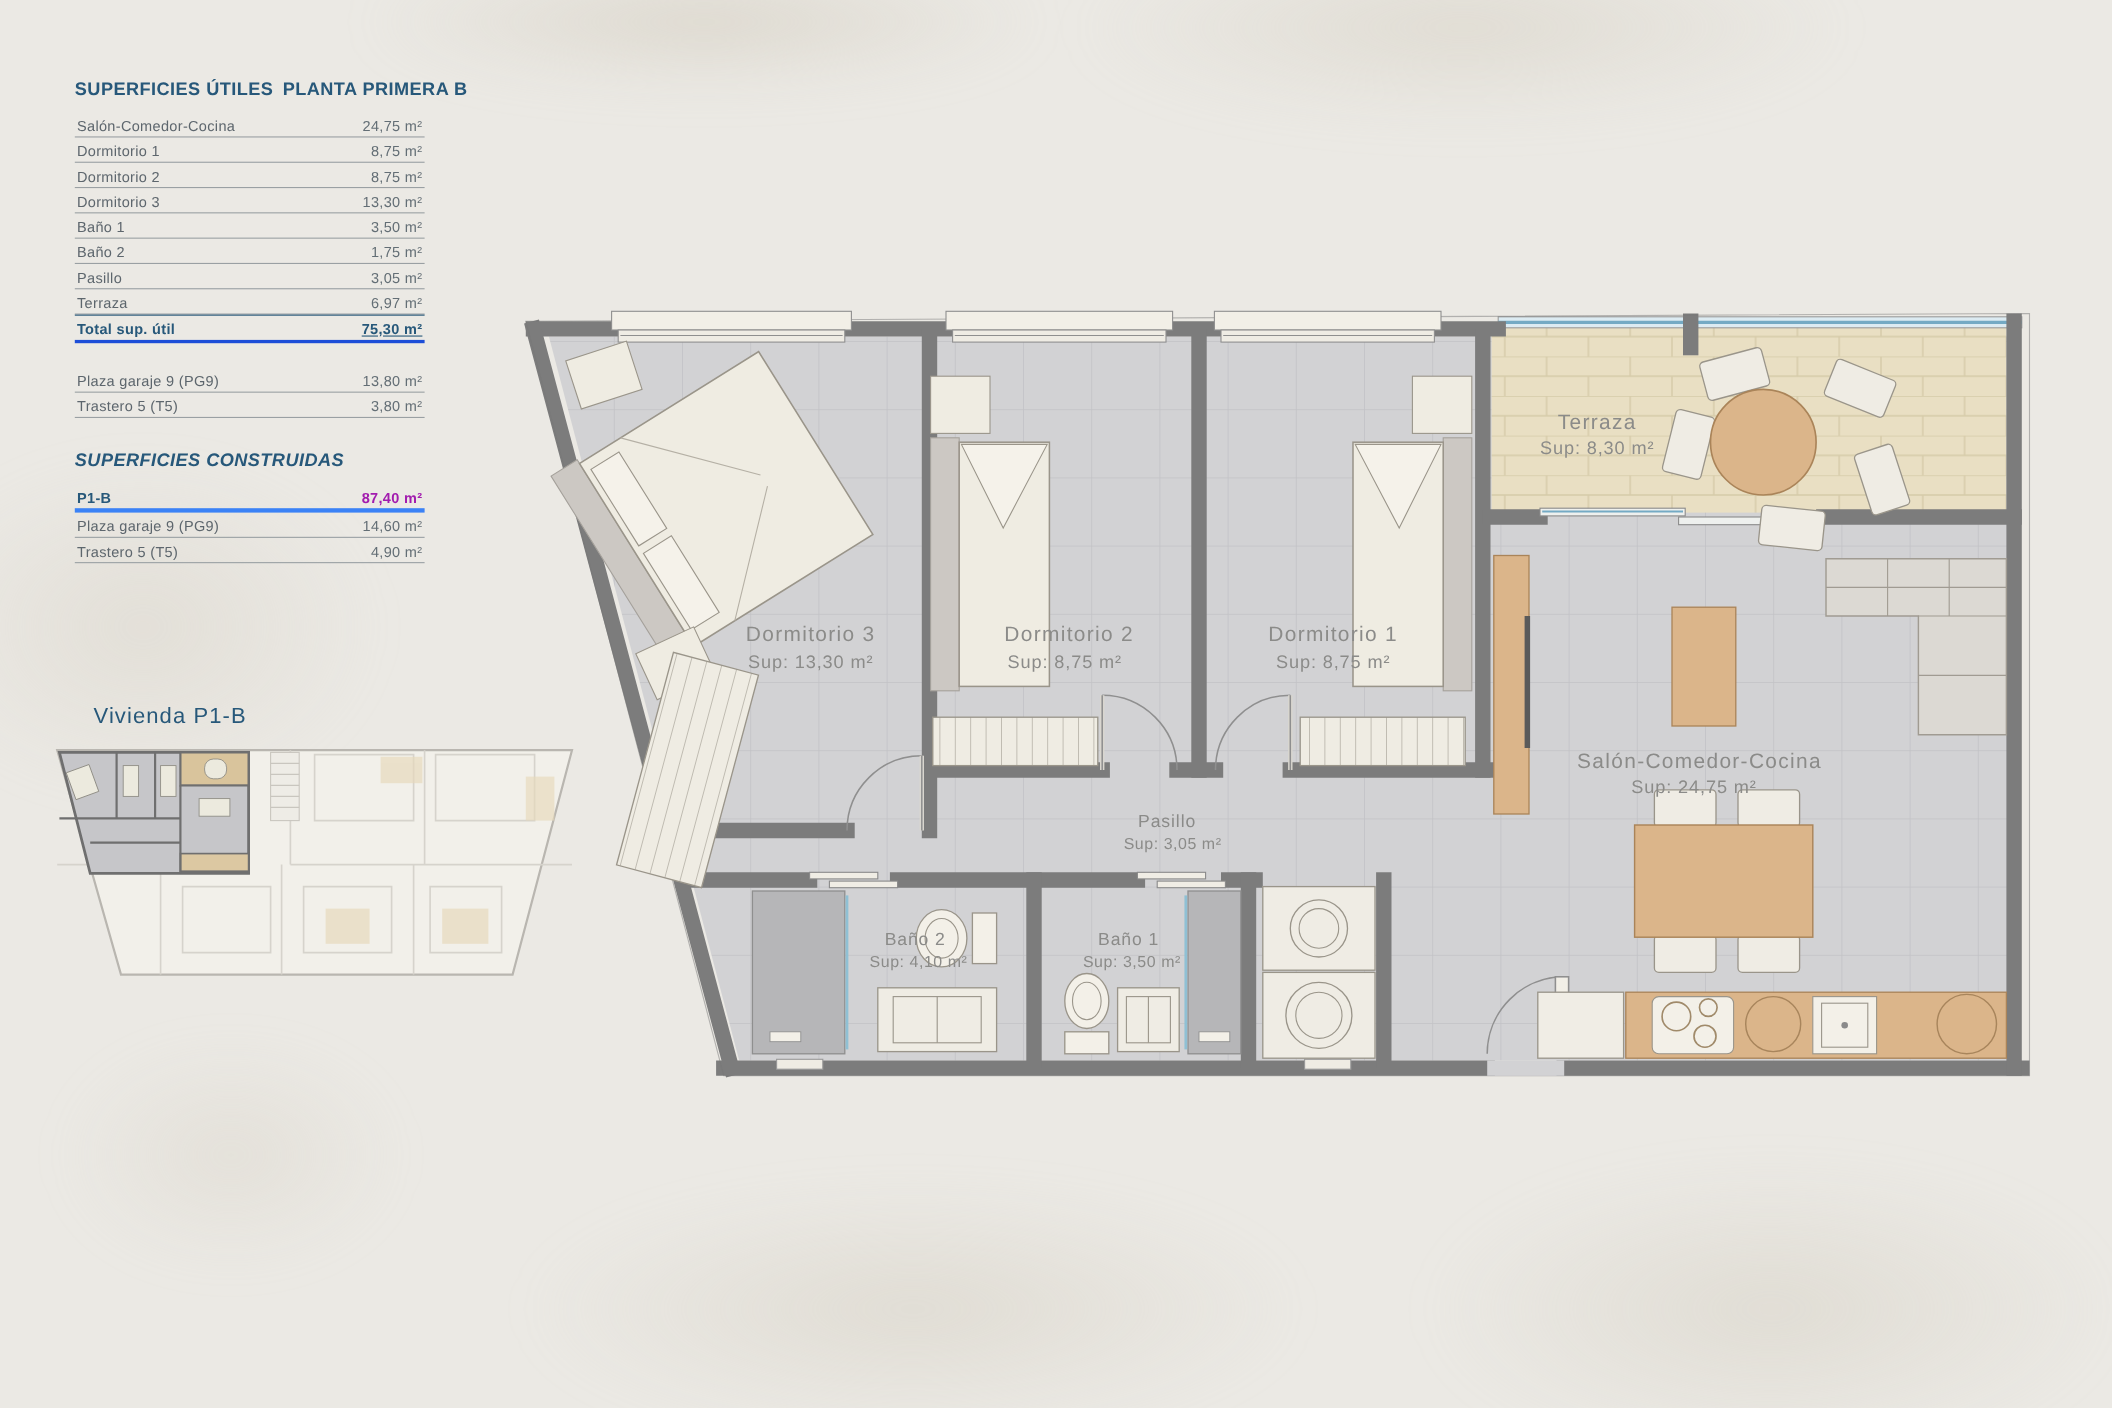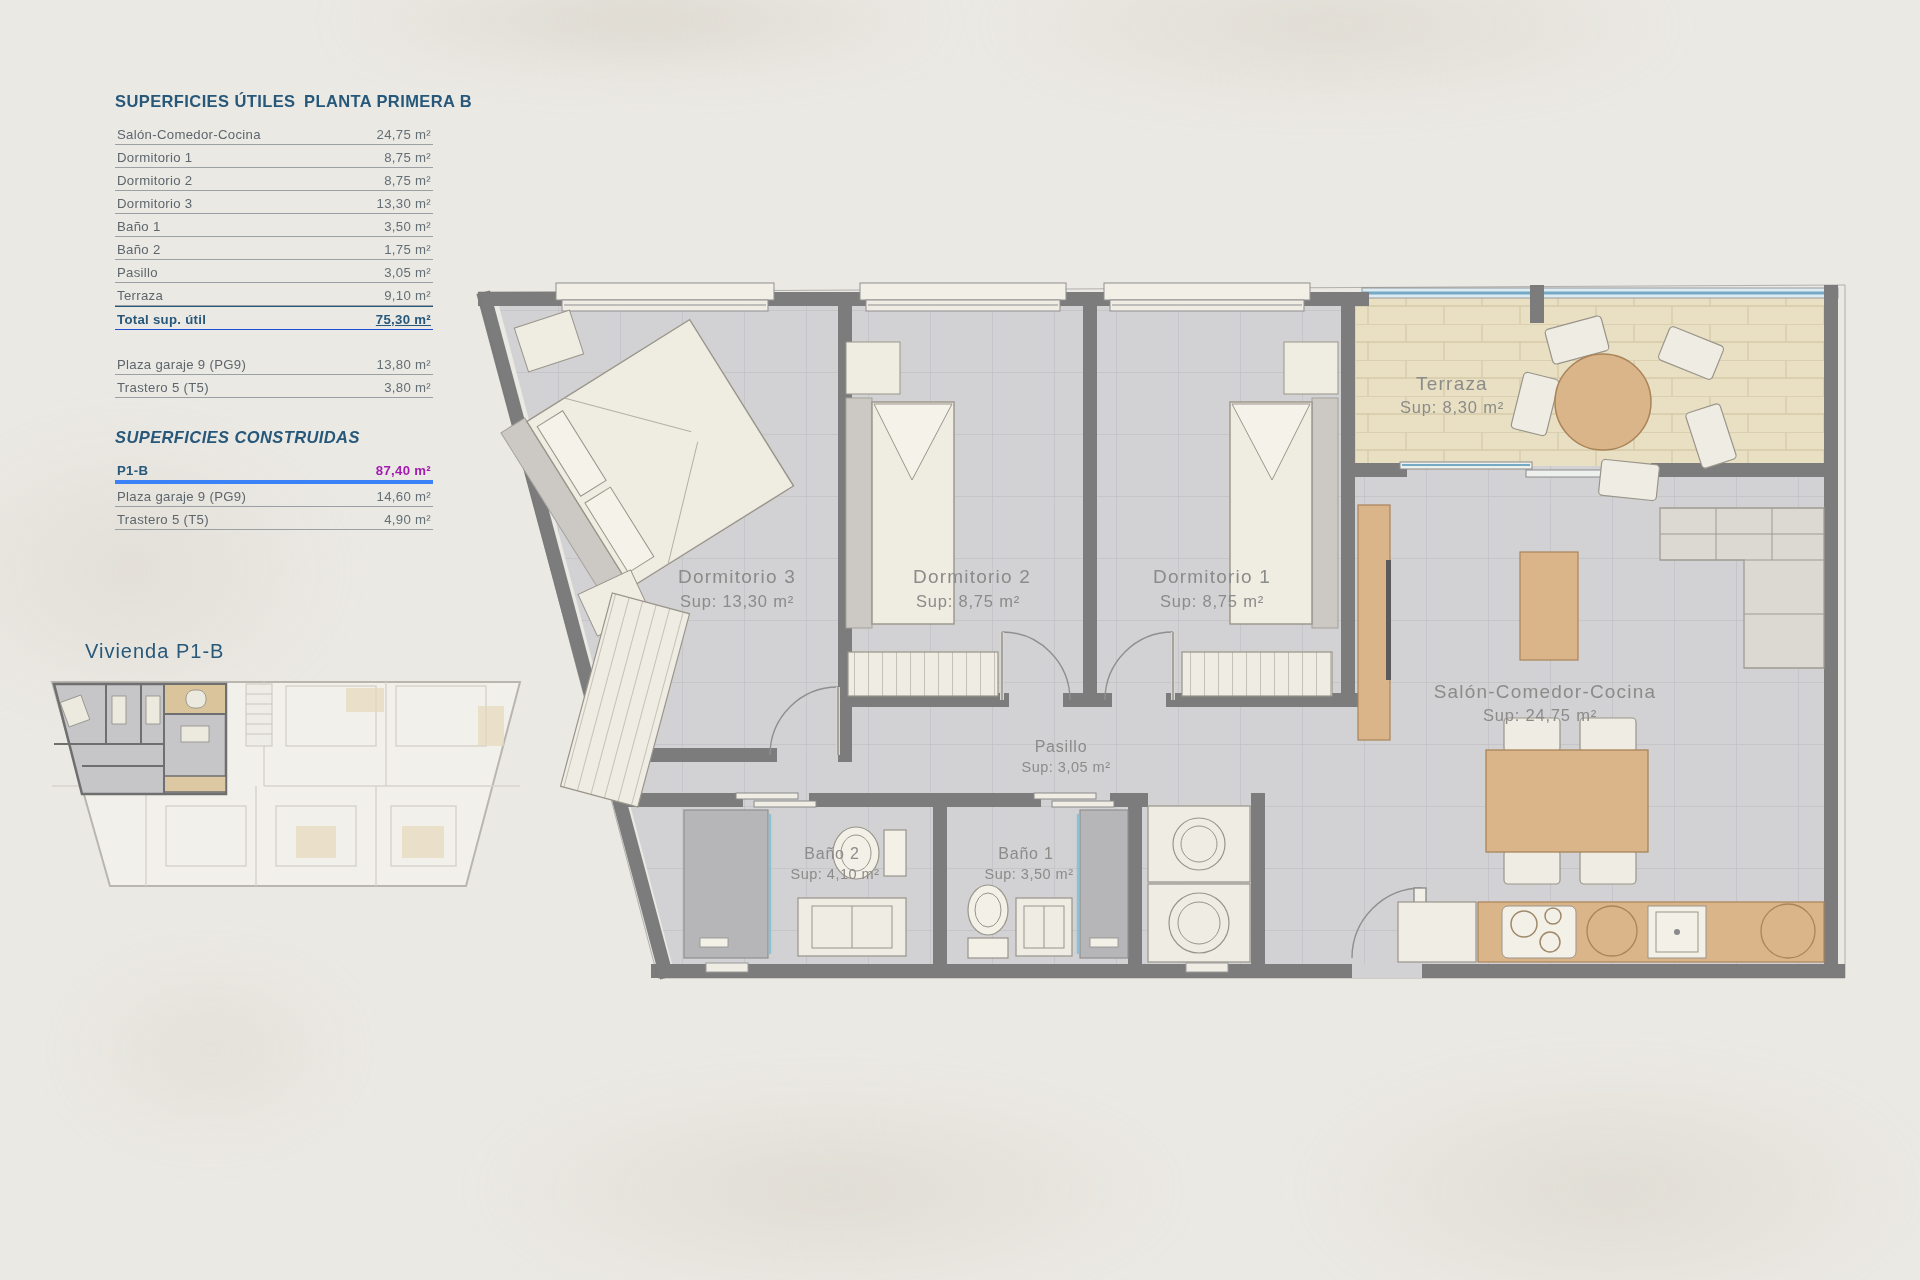--- a/index.html
+++ b/index.html
@@ -3,29 +3,29 @@
 <meta charset="utf-8">
 <style>
   html,body{margin:0;padding:0;}
   body{
     width:1920px;height:1280px;position:relative;overflow:hidden;
     background:#ebe9e4;
     font-family:"Liberation Sans", sans-serif;
   }
   .blob{position:absolute;border-radius:50%;filter:blur(22px);pointer-events:none;}
   
-  .panel{position:absolute;left:68px;top:92px;width:318px;color:#5d666d;margin-left:47px;}
+  .panel{position:absolute;left:68px;top:72px;width:318px;color:#5d666d;}
   .sec-title{font-size:16.5px;font-weight:bold;color:#27587a;letter-spacing:.4px;position:relative;height:22px;}
   .sec-title .sub{position:absolute;left:189px;top:0;white-space:nowrap;text-align:center;}
   .tbl{margin-top:8px;}
   .row{display:flex;justify-content:space-between;align-items:flex-end;
        border-bottom:1px solid #9aa0a3;padding:3px 2px 2px 2px;height:17px;
        font-size:13.2px;letter-spacing:.3px;color:#5d666d;}
   .row .val{color:#636e75;}
-  .row.total{color:#27587a;font-weight:bold;border-top:1.5px solid #27587a;border-bottom:1px solid #1d4ed8;}
+  .row.total{color:#27587a;font-weight:bold;border-top:1.5px solid #27587a;border-bottom:3px solid #1d4ed8;}
   .row.total .val{color:#27587a;text-decoration:underline;}
   .row.hl{color:#27587a;font-weight:bold;border-bottom:4px solid #3b82f6;}
   .row.hl .val{color:#a21caf;}
   .gap{height:22px;}
   .constr-title{margin-top:30px;font-style:italic;}
   .viv-label{position:absolute;left:85px;top:640px;font-size:20px;color:#27587a;letter-spacing:1px;}
   .keyplan{position:absolute;left:46px;top:676px;}
   .mainplan{position:absolute;left:0;top:0;}
   text{font-family:"Liberation Sans", sans-serif;}
   .rlabel{font-size:19px;fill:#8b8b89;letter-spacing:1.2px;}
@@ -74,21 +74,21 @@
     <div class="row">
         <span>Baño 2</span>
         <span class="val">1,75 m²</span>
       </div>
     <div class="row">
         <span>Pasillo</span>
         <span class="val">3,05 m²</span>
       </div>
     <div class="row">
         <span>Terraza</span>
-        <span class="val">9,10 m²</span>
+        <span class="val">6,97 m²</span>
       </div>
     <div class="row total">
         <span>Total sup. útil</span>
         <span class="val">75,30 m²</span>
       </div>
     <div class="gap"></div>
     <div class="row">
         <span>Plaza garaje 9 (PG9)</span>
         <span class="val">13,80 m²</span>
       </div>

